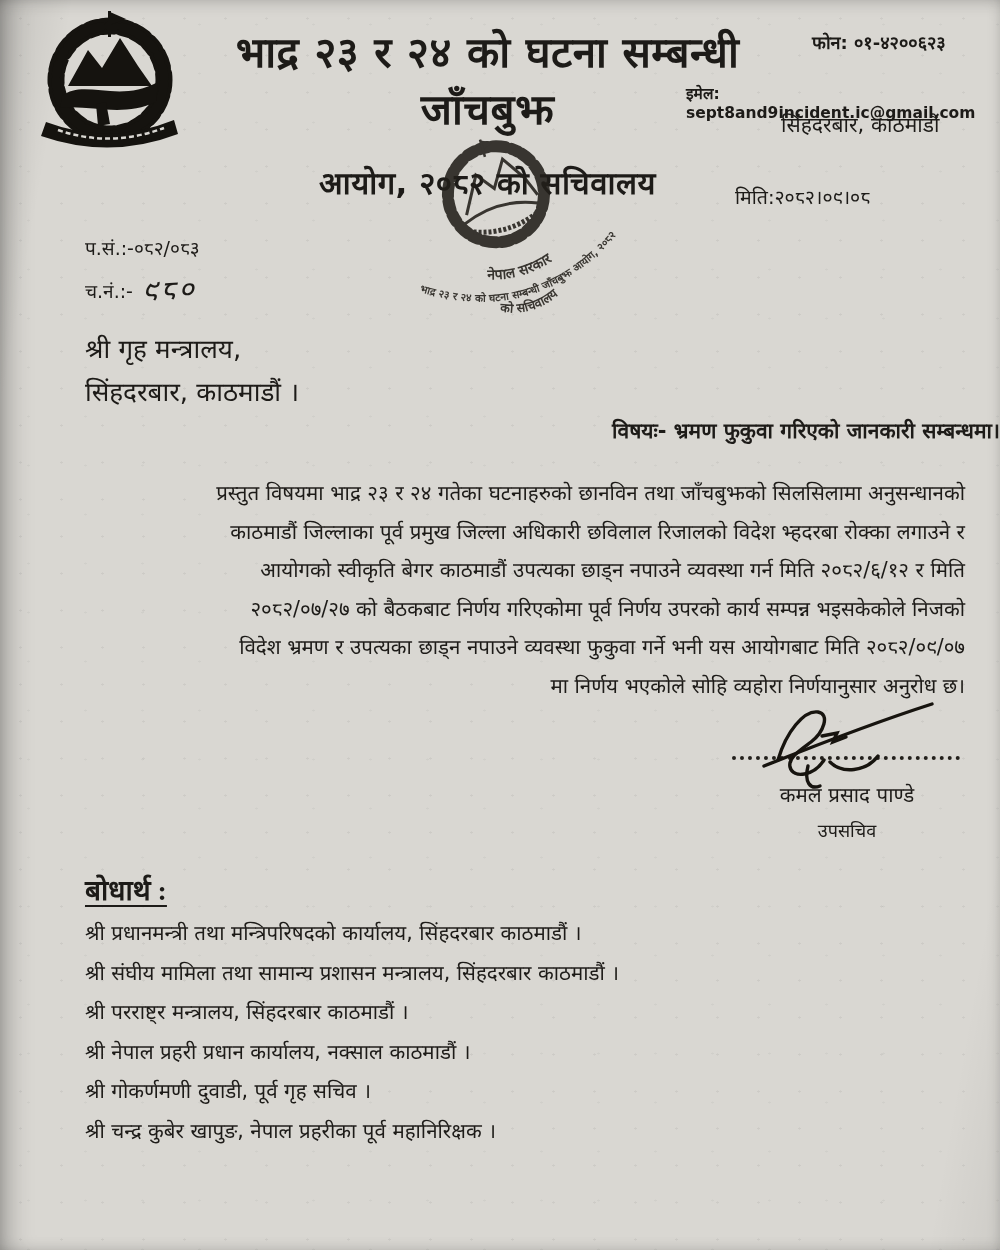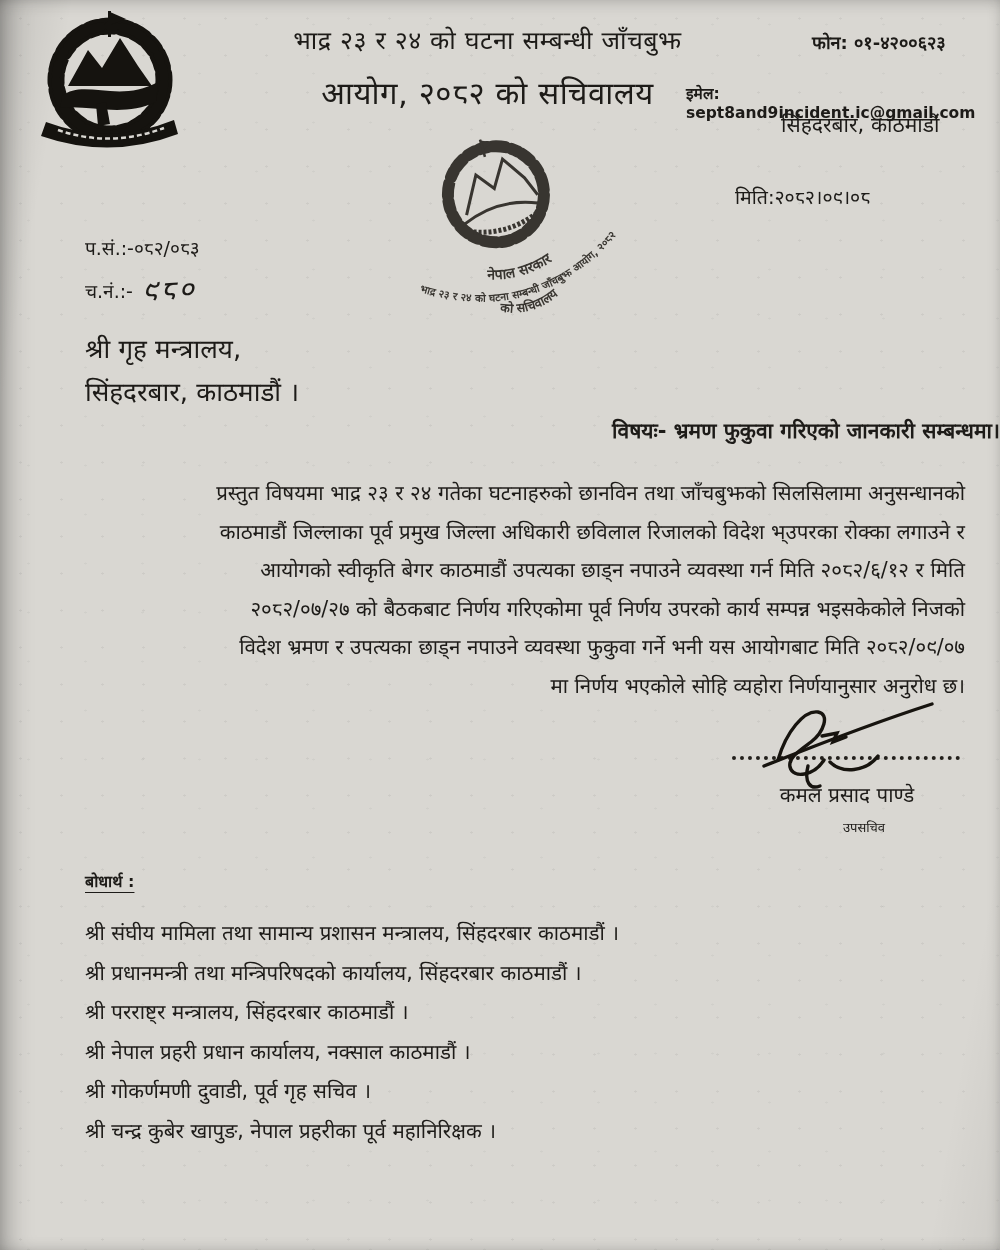--- a/index.html
+++ b/index.html
@@ -21,22 +21,22 @@
                 inset 0 10px 22px -16px rgba(0,0,0,.30),
                 inset -8px 0 18px -12px rgba(0,0,0,.18),
                 inset 0 -8px 18px -12px rgba(0,0,0,.18);
     color:#1d1b18;
     overflow:hidden;
   }
   .abs{position:absolute;}
   
   .logo{left:26px;top:8px;width:168px;height:142px;}
   .header-title{left:195px;top:22px;width:585px;text-align:center;}
-  .header-title .l1{font-size:25px;font-weight:400;letter-spacing:.5px;}
-  .header-title .l2{font-size:31px;font-weight:400;margin-top:15px;letter-spacing:.5px;}
+  .header-title .l1{font-size:42px;font-weight:700;letter-spacing:.5px;}
+  .header-title .l2{font-size:31px;font-weight:700;margin-top:25px;letter-spacing:.5px;}
   .phone{left:793px;top:30px;font-size:18px;font-weight:700;margin-left:19px;}
   .email{left:686px;top:82px;font-size:15.5px;font-weight:700;}
   .hq-address{left:781px;top:110px;font-size:21px;}
   .letter-date{left:735px;top:183px;font-size:19.5px;}
   
   .refs{left:85px;top:228px;font-size:19px;line-height:40px;}
   .chalani-value{
     font-family:"DejaVu Serif", serif;
     font-style:italic;font-size:30px;letter-spacing:3px;
     display:inline-block;transform:rotate(-3deg) translateY(2px);
@@ -48,23 +48,23 @@
   .recipient{left:85px;top:328px;font-size:26px;line-height:43px;}
   
   .subject{left:0;top:416px;width:1000px;text-align:right;font-size:21px;font-weight:700;}
   
   .body-text{left:85px;top:474px;width:880px;font-size:20.5px;line-height:38.5px;text-align:right;}
   
   .sig-area{left:728px;top:700px;width:238px;text-align:center;}
   .sig-line{position:absolute;left:4px;top:56px;width:228px;border-bottom:4px dotted #23201c;}
   .sig-svg{position:absolute;left:28px;top:-4px;width:190px;height:96px;}
   .sig-name{position:absolute;left:0;top:80px;width:238px;font-size:20.5px;}
-  .sig-title{position:absolute;left:17px;top:118px;width:238px;font-size:13px;}
+  .sig-title{position:absolute;left:0;top:118px;width:238px;font-size:18px;}
   
-  .cc-head{left:85px;top:870px;font-size:16px;font-weight:700;text-decoration:underline;text-underline-offset:5px;}
+  .cc-head{left:85px;top:870px;font-size:28px;font-weight:700;text-decoration:underline;text-underline-offset:5px;font-family:Liberation Serif, serif;}
   .cc-list{left:85px;top:914px;width:880px;font-size:20.5px;}
   .cc-item{line-height:39.5px;height:39.5px;}
 </style>
 </head>
 <body>
 
 <div class="page">
 
   <svg class="abs logo" viewBox="0 0 168 142" aria-hidden="true">
     <g fill="none" stroke="#15130f">
@@ -132,21 +132,21 @@
 
   <div class="abs recipient">
     <div>श्री गृह मन्त्रालय,</div>
     <div>सिंहदरबार, काठमाडौं ।</div>
   </div>
 
   <div class="abs subject">विषयः- भ्रमण फुकुवा गरिएको जानकारी सम्बन्धमा।</div>
 
   <div class="abs body-text">
     <div>प्रस्तुत विषयमा भाद्र २३ र २४ गतेका घटनाहरुको छानविन तथा जाँचबुझको सिलसिलामा अनुसन्धानको</div>
-    <div>काठमाडौं जिल्लाका पूर्व प्रमुख जिल्ला अधिकारी छविलाल रिजालको विदेश भ्उपरका रोक्का लगाउने र</div>
+    <div>काठमाडौं जिल्लाका पूर्व प्रमुख जिल्ला अधिकारी छविलाल रिजालको विदेश भ्हदरबा रोक्का लगाउने र</div>
     <div>आयोगको स्वीकृति बेगर काठमाडौं उपत्यका छाड्न नपाउने व्यवस्था गर्न मिति २०८२/६/१२ र मिति</div>
     <div>२०८२/०७/२७ को बैठकबाट निर्णय गरिएकोमा पूर्व निर्णय उपरको कार्य सम्पन्न भइसकेकोले निजको</div>
     <div>विदेश भ्रमण र उपत्यका छाड्न नपाउने व्यवस्था फुकुवा गर्ने भनी यस आयोगबाट मिति २०८२/०९/०७</div>
     <div>मा निर्णय भएकोले सोहि व्यहोरा निर्णयानुसार अनुरोध छ।</div>
   </div>
 
   <div class="abs sig-area">
     <div class="sig-line"></div>
     <svg class="sig-svg" viewBox="0 0 190 96" aria-hidden="true">
       <g fill="none" stroke="#17140f" stroke-width="3.4" stroke-linecap="round">
@@ -157,21 +157,21 @@
         <path d="M52,70 c-4,16 2,24 12,20"></path>
       </g>
     </svg>
     <div class="sig-name">कमल प्रसाद पाण्डे</div>
     <div class="sig-title">उपसचिव</div>
   </div>
 
   <div class="abs cc-head">बोधार्थ :</div>
 
   <div class="abs cc-list">
+    <div class="cc-item">श्री प्रधानमन्त्री तथा मन्त्रिपरिषदको कार्यालय, सिंहदरबार काठमाडौं ।</div>
     <div class="cc-item">श्री संघीय मामिला तथा सामान्य प्रशासन मन्त्रालय, सिंहदरबार काठमाडौं ।</div>
-    <div class="cc-item">श्री प्रधानमन्त्री तथा मन्त्रिपरिषदको कार्यालय, सिंहदरबार काठमाडौं ।</div>
     <div class="cc-item">श्री परराष्ट्र मन्त्रालय, सिंहदरबार काठमाडौं ।</div>
     <div class="cc-item">श्री नेपाल प्रहरी प्रधान कार्यालय, नक्साल काठमाडौं ।</div>
     <div class="cc-item">श्री गोकर्णमणी दुवाडी, पूर्व गृह सचिव ।</div>
     <div class="cc-item">श्री चन्द्र कुबेर खापुङ, नेपाल प्रहरीका पूर्व महानिरिक्षक ।</div>
   </div>
 
 </div>
 
 </body></html>

